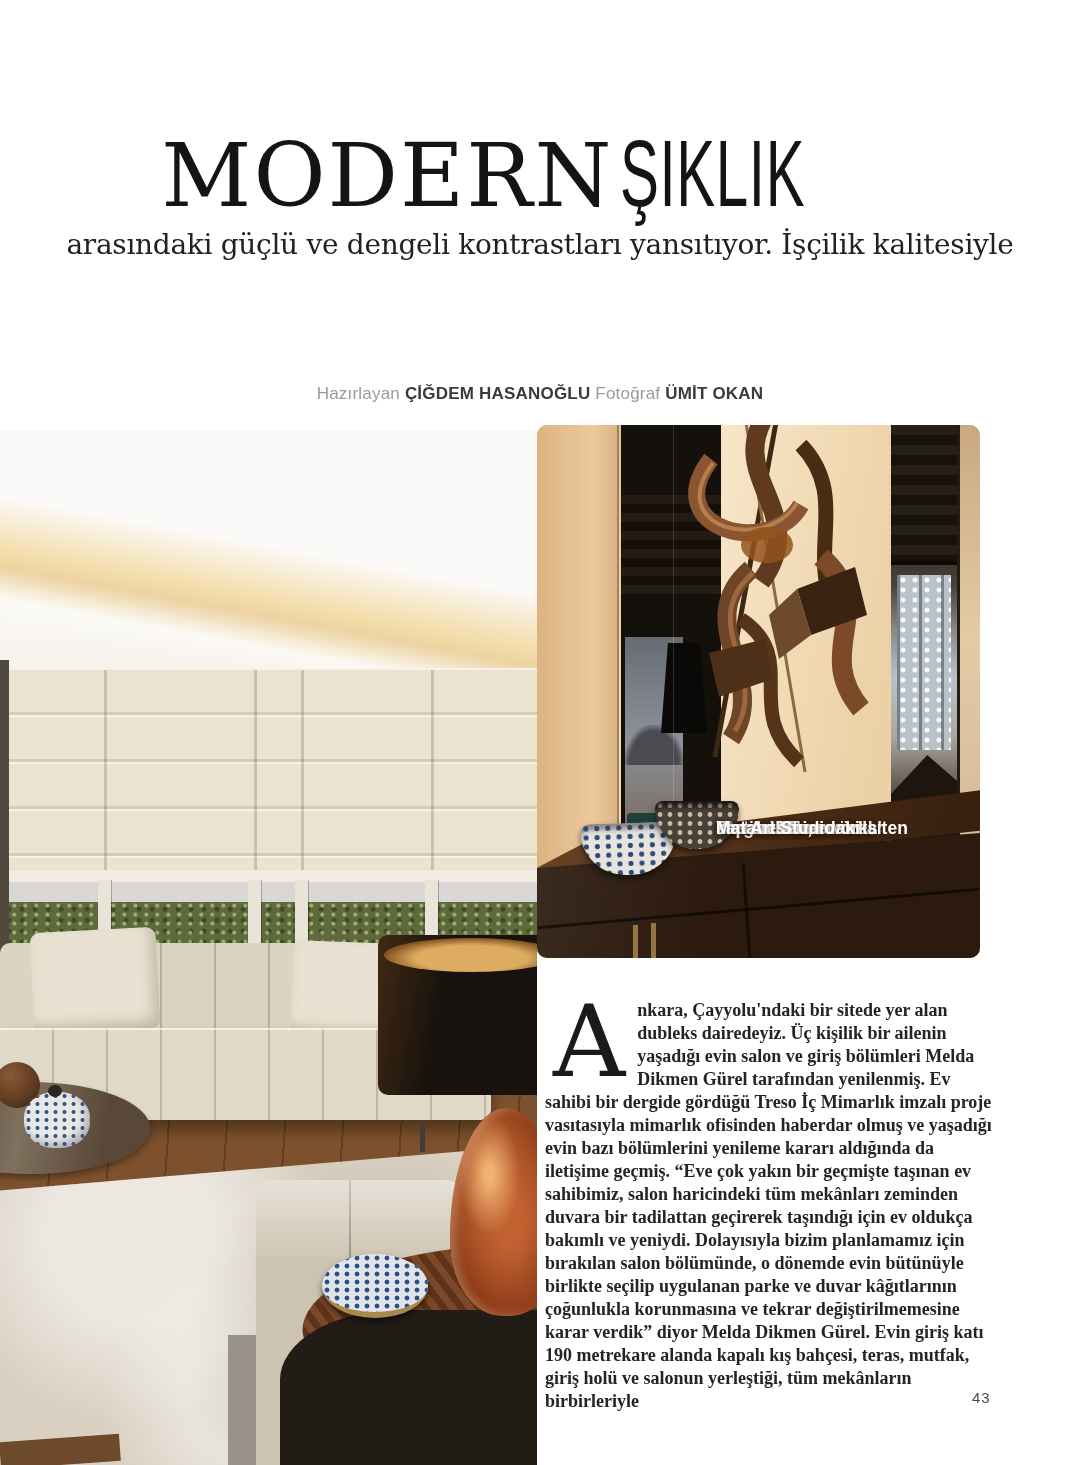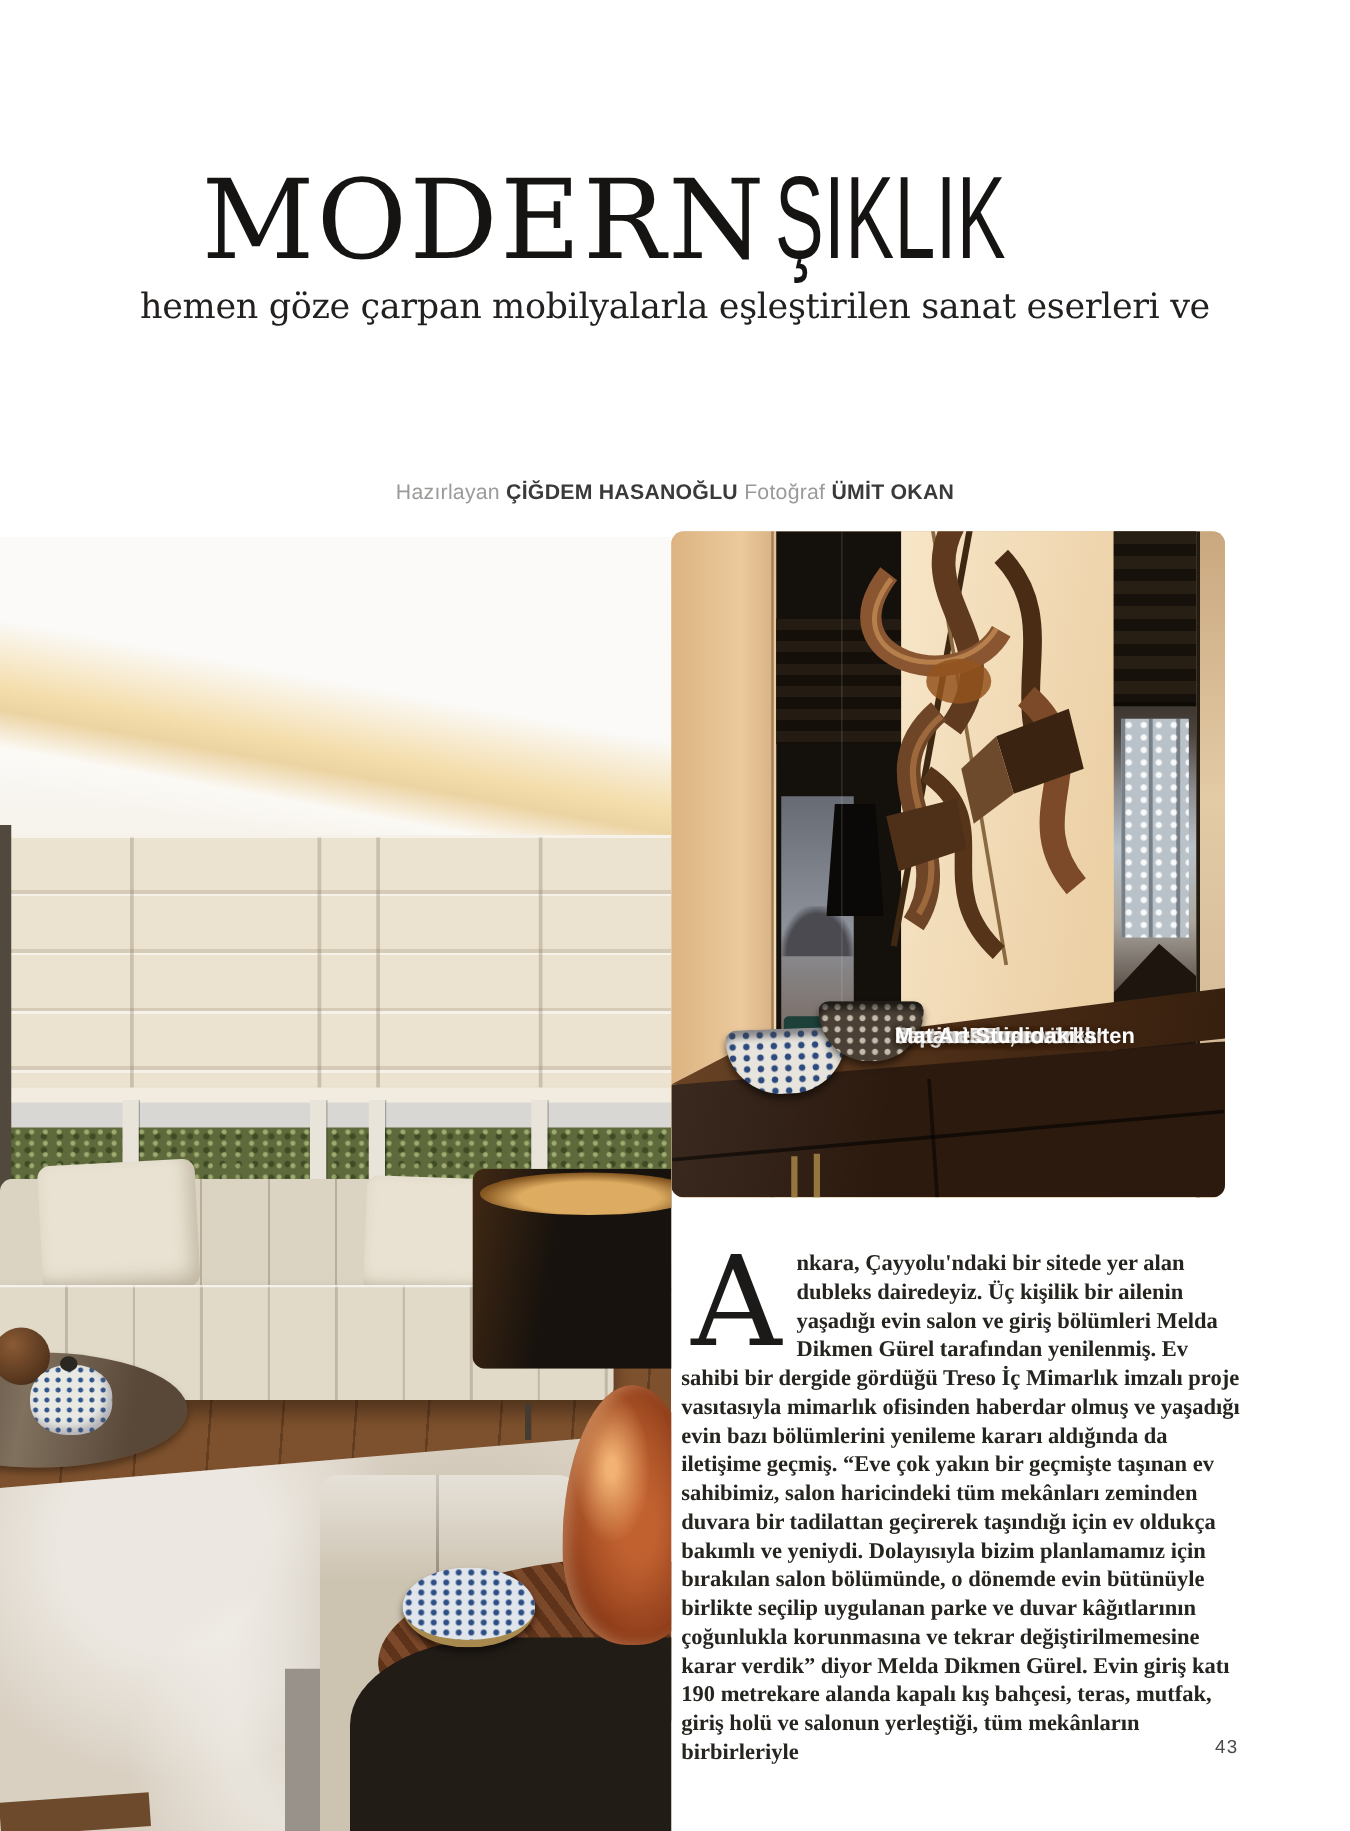--- a/index.html
+++ b/index.html
@@ -174,21 +174,21 @@
 <body>
 
 <div class="page">
 
   <div class="masthead">
     <span class="title-main">MODERN</span>
     <span class="title-accent">ŞIKLIK</span>
   </div>
 
   <div class="deck">
-    <div>hemen göze çarpan mobilyalarla eşleştirilen sanat eserleri ve</div>
+    <div>arasındaki güçlü ve dengeli kontrastları yansıtıyor. İşçilik kalitesiyle</div>
   </div>
 
   <div class="byline">
     <span class="lbl">Hazırlayan</span>
     <span class="nm">ÇİĞDEM HASANOĞLU</span>
     <span class="lbl">Fotoğraf</span>
     <span class="nm">ÜMİT OKAN</span>
   </div>
 
   <div class="photo" id="lp">

